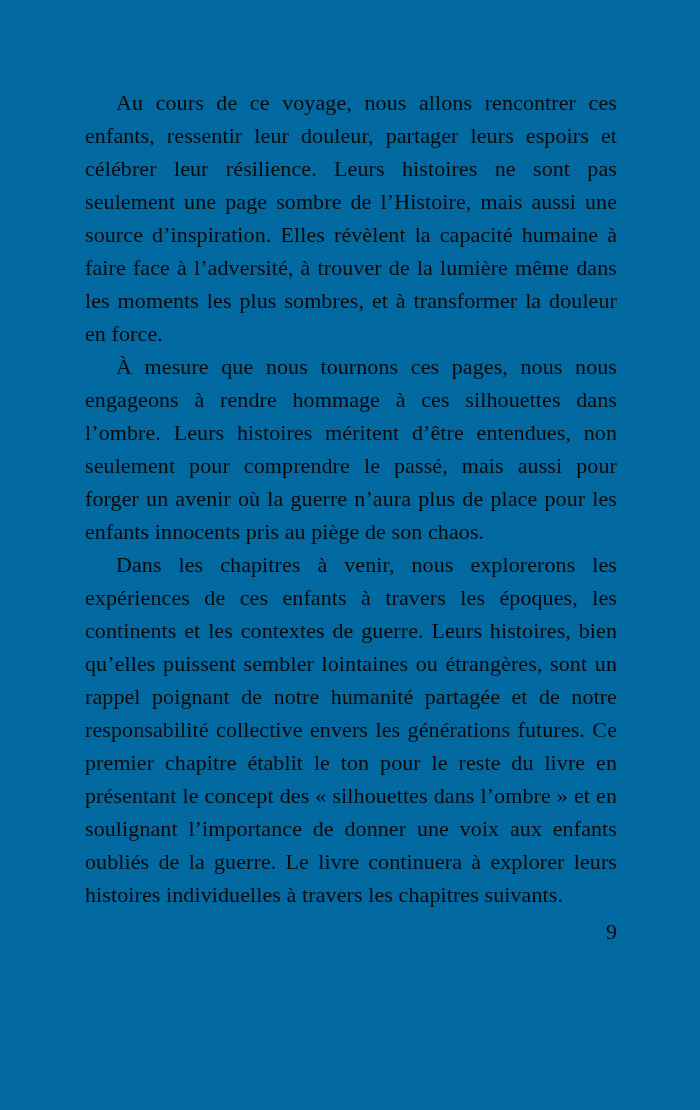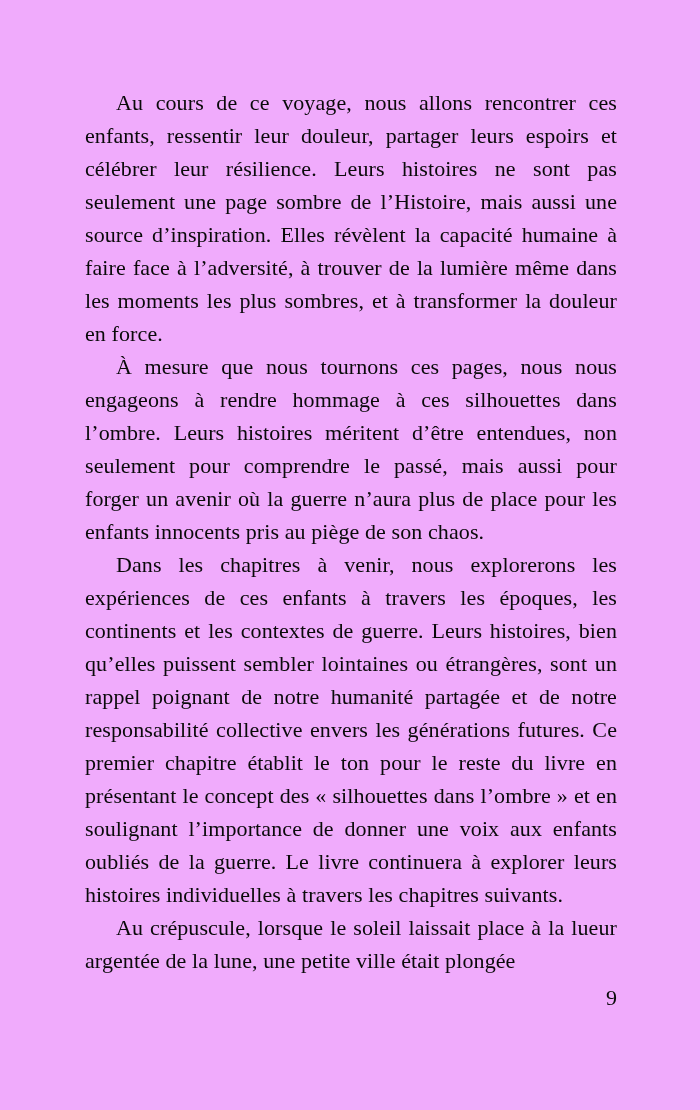--- a/index.html
+++ b/index.html
@@ -12,21 +12,21 @@
     height: 1110px;
     overflow: hidden;
     font-family: "Liberation Serif", "DejaVu Serif", serif;
     color: #000000;
   }
   .book-page {
     box-sizing: border-box;
     width: 700px;
     height: 1110px;
     padding: 86px 83px 0 85px;
-    background: #f0abfc;
+    background: #0369a1;
     position: relative;
   }
   .page-body p {
     margin: 0;
     padding: 0;
     font-size: 22px;
     line-height: 33px;
     text-align: justify;
     text-indent: 31px;
     letter-spacing: 0.1px;
@@ -41,16 +41,15 @@
   }
 </style>
 </head>
 <body>
 
 <div class="book-page">
   <div class="page-body">
     <p>Au cours de ce voyage, nous allons rencontrer ces enfants, ressentir leur douleur, partager leurs espoirs et célébrer leur résilience. Leurs histoires ne sont pas seulement une page sombre de l’Histoire, mais aussi une source d’inspiration. Elles révèlent la capacité humaine à faire face à l’adversité, à trouver de la lumière même dans les moments les plus sombres, et à transformer la douleur en force.</p>
     <p>À mesure que nous tournons ces pages, nous nous engageons à rendre hommage à ces silhouettes dans l’ombre. Leurs histoires méritent d’être entendues, non seulement pour comprendre le passé, mais aussi pour forger un avenir où la guerre n’aura plus de place pour les enfants innocents pris au piège de son chaos.</p>
     <p>Dans les chapitres à venir, nous explorerons les expériences de ces enfants à travers les époques, les continents et les contextes de guerre. Leurs histoires, bien qu’elles puissent sembler lointaines ou étrangères, sont un rappel poignant de notre humanité partagée et de notre responsabilité collective envers les générations futures. Ce premier chapitre établit le ton pour le reste du livre en présentant le concept des « silhouettes dans l’ombre » et en soulignant l’importance de donner une voix aux enfants oubliés de la guerre. Le livre continuera à explorer leurs histoires individuelles à travers les chapitres suivants.</p>
-    <p>Au crépuscule, lorsque le soleil laissait place à la lueur argentée de la lune, une petite ville était plongée</p>
   </div>
   <div class="page-footer">9</div>
 </div>
 
 </body></html>

